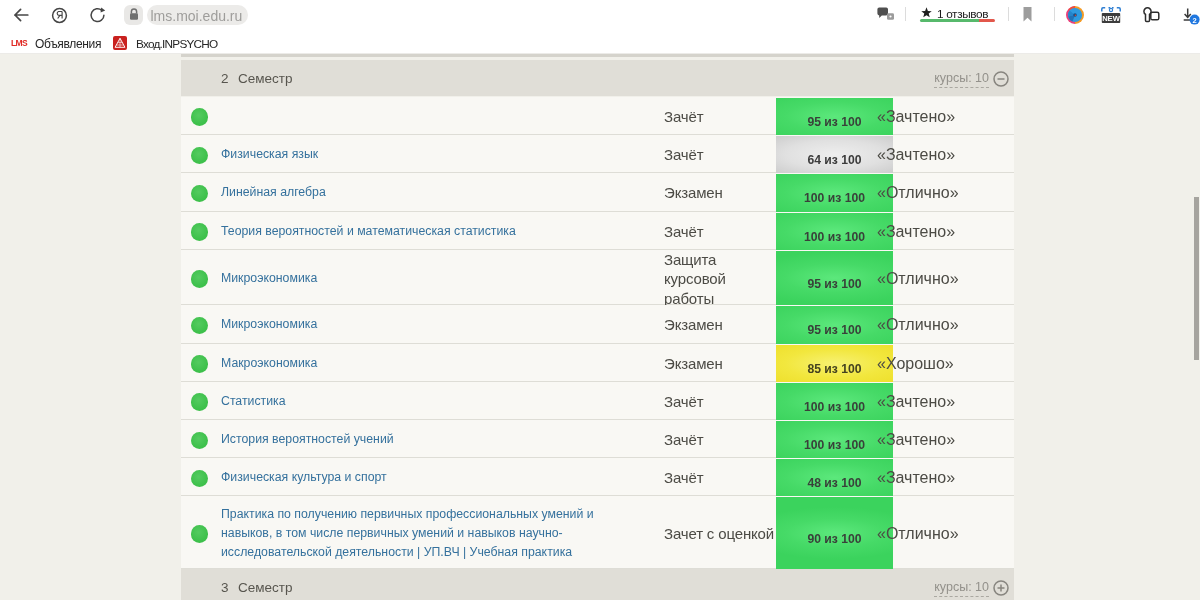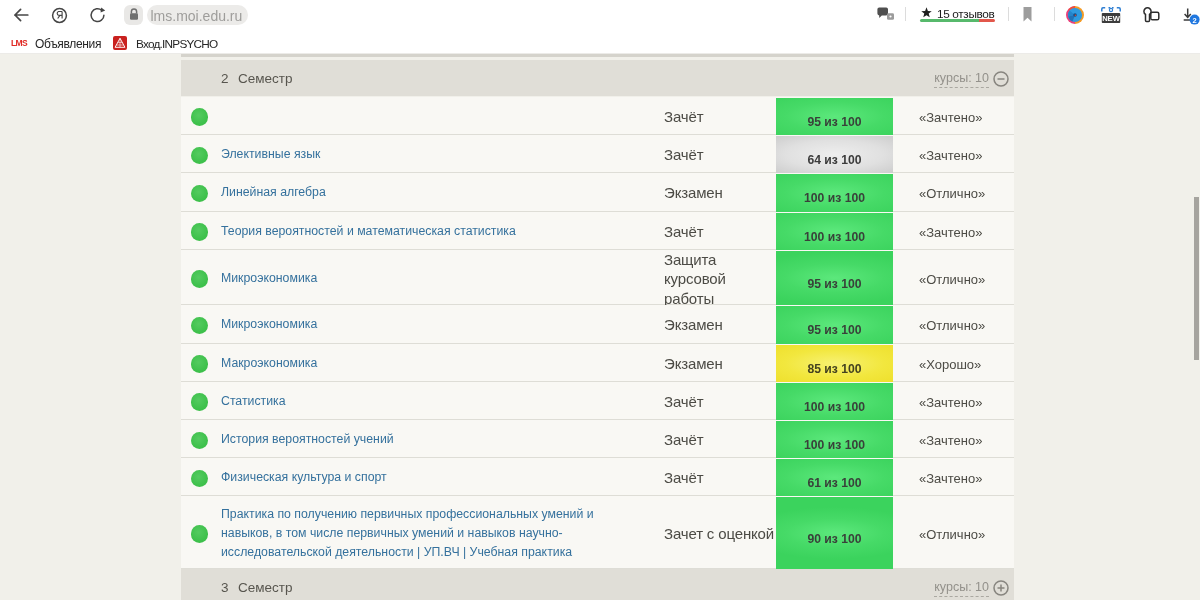--- a/index.html
+++ b/index.html
@@ -19,21 +19,21 @@
 .semicon{position:absolute;right:5px;top:10.5px}
 #tbl{position:absolute;left:181px;top:42.5px;width:833px}
 .row{position:relative;background:#f9f8f4;border-bottom:1px solid #deddd6}
 .dot{position:absolute;left:9.5px;top:50%;margin-top:-7.1px;width:17.5px;height:17.5px;border-radius:50%;background:radial-gradient(circle at 45% 40%,#54cb60 0%,#3fc14c 60%,#3bbd48 100%)}
 .course{position:absolute;left:40px;top:calc(50% + 1.5px);transform:translateY(-50%);width:392px;font-size:12.3px;color:#35719d;line-height:19.2px}
 .type{position:absolute;left:483px;top:calc(50% + 1.5px);transform:translateY(-50%);width:114px;font-size:15px;letter-spacing:-0.15px;color:#4c4b45;line-height:19.5px}
 .score{position:absolute;left:595px;top:1px;bottom:-1px;width:117px;display:flex;align-items:center;justify-content:center;padding-top:11px;font-size:12.2px;font-weight:bold;color:#39413a}
 .score.g{background:radial-gradient(ellipse 90px 26px at center,#5ce87c 0%,#46da67 55%,#3bd35d 100%)}
 .score.s{background:radial-gradient(ellipse 90px 26px at center,#eeeeee 0%,#e0e0e0 55%,#cbcbcb 100%);color:#3c3c3c}
 .score.y{background:radial-gradient(ellipse 90px 26px at center,#f7f172 0%,#f2e73e 55%,#eedf2b 100%);color:#45431f}
-.grade{position:absolute;left:738px;top:calc(50% + 1.5px);transform:translateY(-50%);font-size:13px;color:#4c4b45}
+.grade{position:absolute;left:696px;top:calc(50% + 1.5px);transform:translateY(-50%);font-size:16px;color:#4c4b45}
 #thumb{position:absolute;left:1193.5px;top:197px;width:5.5px;height:163px;background:#a6a49f}
 </style></head>
 <body>
 
 <div id="toolbar">
   <svg class="abs" style="left:13px;top:7.5px" width="16" height="14" viewBox="0 0 16 14">
     <path d="M14.8 7 H1.8 M7.6 1.4 L2 7 L7.6 12.6" stroke="#474747" stroke-width="1.7" fill="none" stroke-linecap="round" stroke-linejoin="round"></path>
   </svg>
   <svg class="abs" style="left:51px;top:6.5px" width="17" height="17" viewBox="0 0 17 17">
     <circle cx="8.5" cy="8.5" r="6.9" stroke="#454545" stroke-width="1.5" fill="none"></circle>
@@ -55,21 +55,21 @@
 
   <svg class="abs" style="left:877px;top:7px" width="18" height="15" viewBox="0 0 18 15">
     <path d="M2.2 0.4 h7 a1.8 1.8 0 0 1 1.8 1.8 v4.4 a1.8 1.8 0 0 1 -1.8 1.8 h-4.4 l-2.6 2.6 v-2.6 h0 a1.8 1.8 0 0 1 -1.8 -1.8 v-4.4 a1.8 1.8 0 0 1 1.8 -1.8 z" fill="#4f4f4f"></path>
     <rect x="10" y="6.2" width="7" height="6.6" rx="1.4" fill="#9b9b9b"></rect>
     <circle cx="13.5" cy="9.5" r="1.1" fill="#fff"></circle>
   </svg>
   <div class="sep" style="left:905px"></div>
   <svg class="abs" style="left:921px;top:6.5px" width="11" height="11" viewBox="0 0 12 12">
       <path d="M6 0.4 L7.5 4.4 L11.7 4.55 L8.4 7.2 L9.55 11.3 L6 8.9 L2.45 11.3 L3.6 7.2 L0.3 4.55 L4.5 4.4 z" fill="#1f1f1f"></path>
     </svg>
-    <div class="abs" style="left:937px;top:6.5px;font-size:11.8px;letter-spacing:-0.35px;color:#1c1c1c">15 отзывов</div>
+    <div class="abs" style="left:937px;top:6.5px;font-size:11.8px;letter-spacing:-0.35px;color:#1c1c1c">1 отзывов</div>
   <div class="abs" style="left:919.5px;top:19.3px;width:59.5px;height:2.3px;background:#57b96c;border-radius:2px 0 0 2px"></div>
   <div class="abs" style="left:979px;top:19.3px;width:15.5px;height:2.3px;background:#e2574b;border-radius:0 2px 2px 0"></div>
   <div class="sep" style="left:1008px"></div>
   <svg class="abs" style="left:1022.5px;top:7px" width="9" height="15" viewBox="0 0 9 15">
     <path d="M0.5 0 h8 v14.5 l-4 -3.8 l-4 3.8 z" fill="#9d9d9d"></path>
   </svg>
   <div class="sep" style="left:1054px"></div>
 
   <svg class="abs" style="left:1066px;top:5.5px" width="18" height="18" viewBox="0 0 18 18">
     <path d="M9 0 a9 9 0 0 0 0 18 z" fill="#e8417c"></path>
@@ -131,21 +131,21 @@
   </div>
   <div id="tbl">
     <div class="row" style="height:38.8px">
         <div class="dot"></div>
         <div class="type">Зачёт</div>
         <div class="score g">95 из 100</div>
         <div class="grade">«Зачтено»</div>
       </div>
     <div class="row" style="height:38.0px">
         <div class="dot"></div>
-        <div class="course">Элективные язык</div>
+        <div class="course">Физическая язык</div>
         <div class="type">Зачёт</div>
         <div class="score s">64 из 100</div>
         <div class="grade">«Зачтено»</div>
       </div>
     <div class="row" style="height:38.3px">
         <div class="dot"></div>
         <div class="course">Линейная алгебра</div>
         <div class="type">Экзамен</div>
         <div class="score g">100 из 100</div>
         <div class="grade">«Отлично»</div>
@@ -189,21 +189,21 @@
         <div class="dot"></div>
         <div class="course">История вероятностей учений</div>
         <div class="type">Зачёт</div>
         <div class="score g">100 из 100</div>
         <div class="grade">«Зачтено»</div>
       </div>
     <div class="row" style="height:38.0px">
         <div class="dot"></div>
         <div class="course">Физическая культура и спорт</div>
         <div class="type">Зачёт</div>
-        <div class="score g">61 из 100</div>
+        <div class="score g">48 из 100</div>
         <div class="grade">«Зачтено»</div>
       </div>
     <div class="row" style="height:72.6px">
         <div class="dot"></div>
         <div class="course">Практика по получению первичных профессиональных умений и навыков, в том числе первичных умений и навыков научно-исследовательской деятельности | УП.ВЧ | Учебная практика</div>
         <div class="type">Зачет с оценкой</div>
         <div class="score g">90 из 100</div>
         <div class="grade">«Отлично»</div>
       </div>
   </div>

